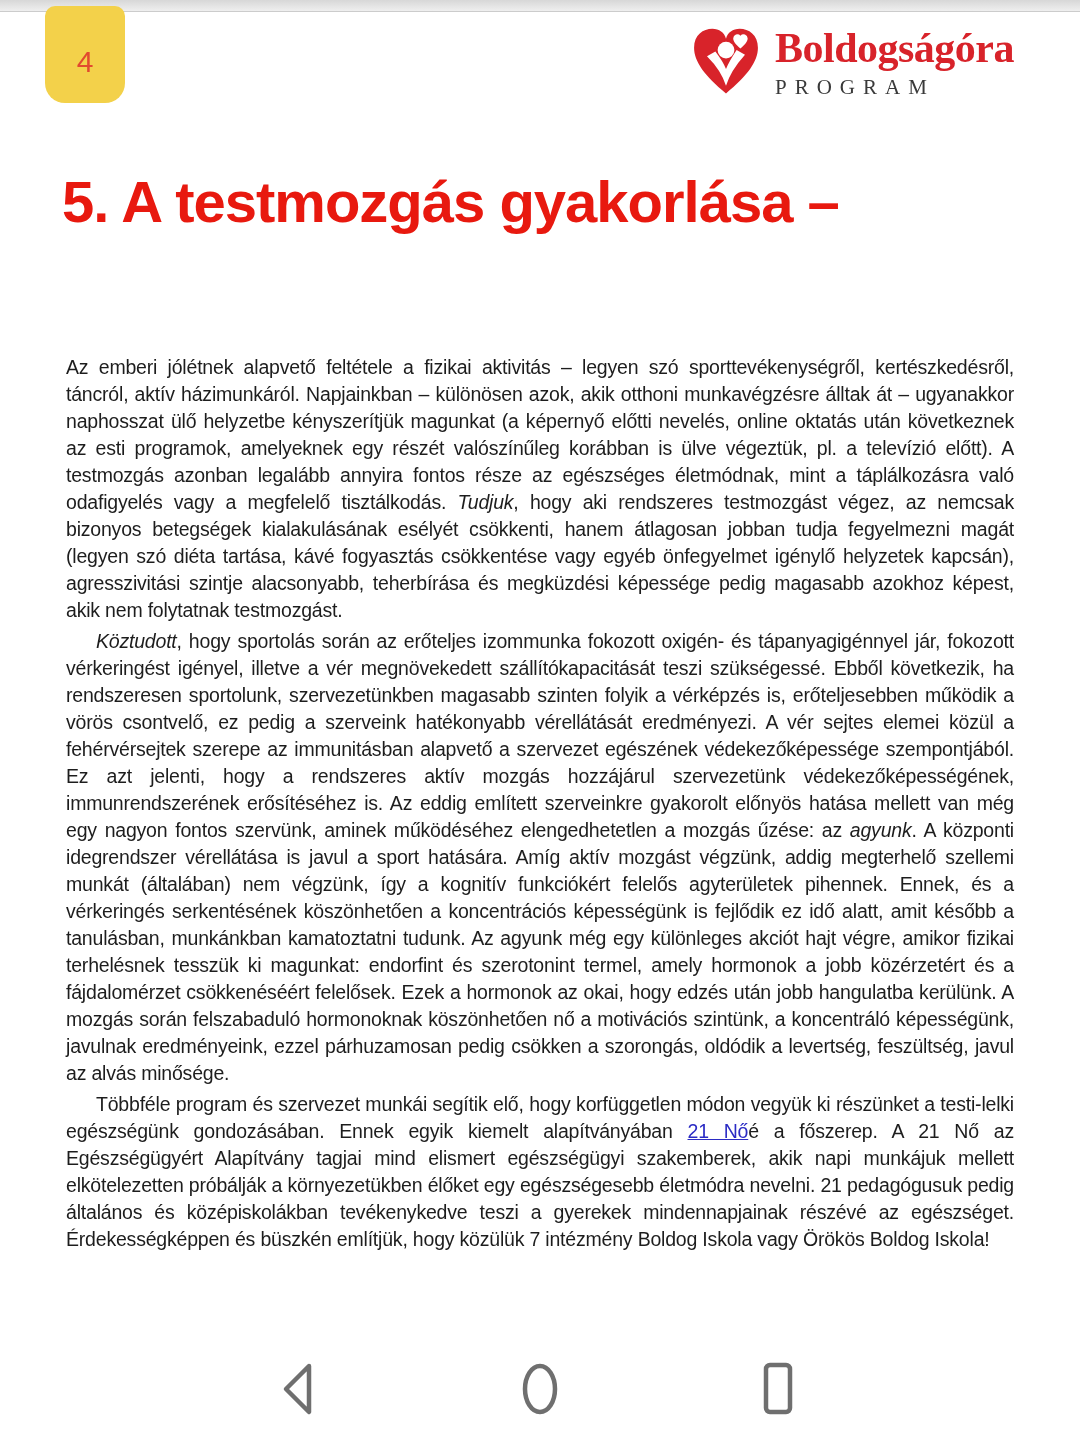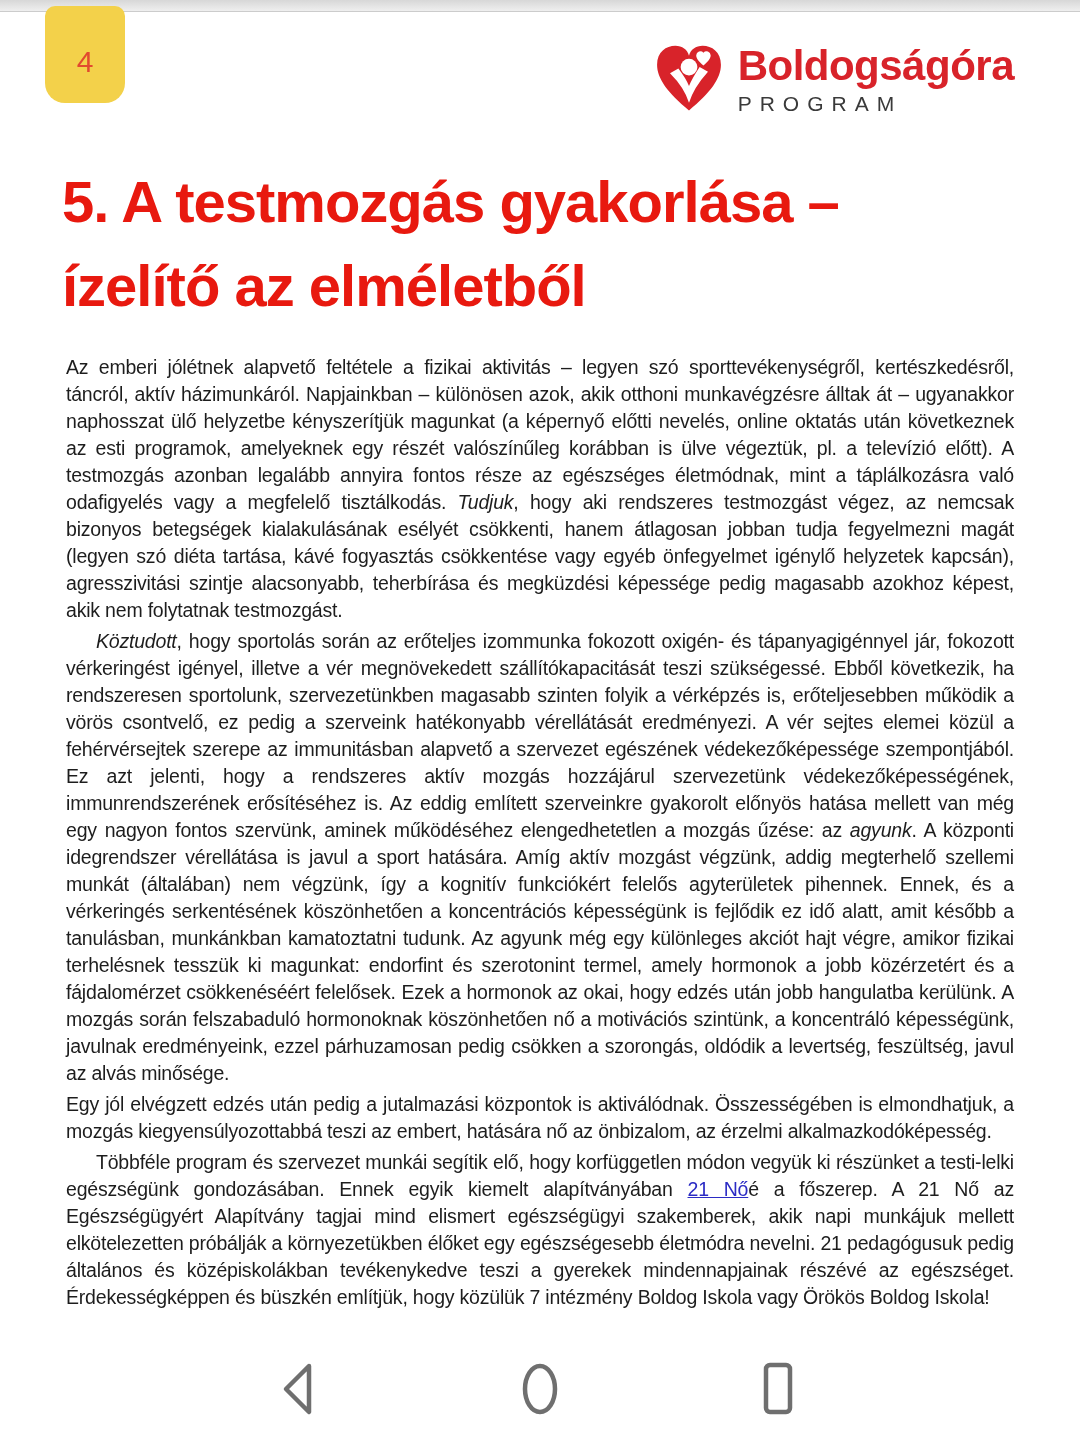--- a/index.html
+++ b/index.html
@@ -22,22 +22,22 @@
     background:#f3d14a;
     border-radius:10px 10px 20px 20px;
     display:flex;align-items:flex-end;justify-content:center;
   }
   .page-badge .num{
     color:#e2492f;font-size:30px;line-height:1;
     padding-bottom:26px;font-weight:400;
   }
   
   .logo{
-    position:absolute;top:42px;right:66px;
-    display:flex;align-items:center;gap:10px;
+    position:absolute;top:25px;right:66px;
+    display:flex;align-items:center;gap:10px;font-family:Liberation Serif, serif;
   }
   .logo .mark{width:78px;height:76px;flex:0 0 auto;}
   .logo .words{display:flex;flex-direction:column;}
   .logo .brand{
     color:#d8232a;font-weight:bold;font-size:42px;line-height:1.05;
     letter-spacing:-0.5px;
   }
   .logo .subtitle{
     color:#3a3a3a;font-size:21px;letter-spacing:8px;margin-top:4px;
     font-weight:500;
@@ -98,27 +98,25 @@
       </svg>
     </span>
     <span class="words">
       <span class="brand">Boldogságóra</span>
       <span class="subtitle">PROGRAM</span>
     </span>
   </div>
 
   <h1 class="chapter-title" style="margin:0;">
     <span>5. A testmozgás gyakorlása –</span><br>
-    <span>ízelítő az elméletből</span>
   </h1>
 
   <div class="doc-body" id="doc-body">
       <p><span>Az emberi jólétnek alapvető feltétele a fizikai aktivitás – legyen szó sporttevékenységről, kertészkedésről, táncról, aktív házimunkáról. Napjainkban – különösen azok, akik otthoni munkavégzésre álltak át – ugyanakkor naphosszat ülő helyzetbe kényszerítjük magunkat (a képernyő előtti nevelés, online oktatás után következnek az esti programok, amelyeknek egy részét valószínűleg korábban is ülve végeztük, pl. a televízió előtt). A testmozgás azonban legalább annyira fontos része az egészséges életmódnak, mint a táplálkozásra való odafigyelés vagy a megfelelő tisztálkodás. </span><span class="italic">Tudjuk</span><span>, hogy aki rendszeres testmozgást végez, az nemcsak bizonyos betegségek kialakulásának esélyét csökkenti, hanem átlagosan jobban tudja fegyelmezni magát (legyen szó diéta tartása, kávé fogyasztás csökkentése vagy egyéb önfegyelmet igénylő helyzetek kapcsán), agresszivitási szintje alacsonyabb, teherbírása és megküzdési képessége pedig magasabb azokhoz képest, akik nem folytatnak testmozgást.</span></p>
       <p class="indent"><span class="italic">Köztudott</span><span>, hogy sportolás során az erőteljes izommunka fokozott oxigén- és tápanyagigénnyel jár, fokozott vérkeringést igényel, illetve a vér megnövekedett szállítókapacitását teszi szükségessé. Ebből következik, ha rendszeresen sportolunk, szervezetünkben magasabb szinten folyik a vérképzés is, erőteljesebben működik a vörös csontvelő, ez pedig a szerveink hatékonyabb vérellátását eredményezi. A vér sejtes elemei közül a fehérvérsejtek szerepe az immunitásban alapvető a szervezet egészének védekezőképessége szempontjából. Ez azt jelenti, hogy a rendszeres aktív mozgás hozzájárul szervezetünk védekezőképességének, immunrendszerének erősítéséhez is. Az eddig említett szerveinkre gyakorolt előnyös hatása mellett van még egy nagyon fontos szervünk, aminek működéséhez elengedhetetlen a mozgás űzése: az </span><span class="italic">agyunk</span><span>. A központi idegrendszer vérellátása is javul a sport hatására. Amíg aktív mozgást végzünk, addig megterhelő szellemi munkát (általában) nem végzünk, így a kognitív funkciókért felelős agyterületek pihennek. Ennek, és a vérkeringés serkentésének köszönhetően a koncentrációs képességünk is fejlődik ez idő alatt, amit később a tanulásban, munkánkban kamatoztatni tudunk. Az agyunk még egy különleges akciót hajt végre, amikor fizikai terhelésnek tesszük ki magunkat: endorfint és szerotonint termel, amely hormonok a jobb közérzetért és a fájdalomérzet csökkenéséért felelősek. Ezek a hormonok az okai, hogy edzés után jobb hangulatba kerülünk. A mozgás során felszabaduló hormonoknak köszönhetően nő a motivációs szintünk, a koncentráló képességünk, javulnak eredményeink, ezzel párhuzamosan pedig csökken a szorongás, oldódik a levertség, feszültség, javul az alvás minősége.</span></p>
-      <p><span>Egy jól elvégzett edzés után pedig a jutalmazási központok is aktiválódnak. Összességében is elmondhatjuk, a mozgás kiegyensúlyozottabbá teszi az embert, hatására nő az önbizalom, az érzelmi alkalmazkodóképesség.</span></p>
       <p class="indent"><span>Többféle program és szervezet munkái segítik elő, hogy korfüggetlen módon vegyük ki részünket a testi-lelki egészségünk gondozásában. Ennek egyik kiemelt alapítványában </span><span class="link">21 Nő</span><span>é a főszerep. A 21 Nő az Egészségügyért Alapítvány tagjai mind elismert egészségügyi szakemberek, akik napi munkájuk mellett elkötelezetten próbálják a környezetükben élőket egy egészségesebb életmódra nevelni. 21 pedagógusuk pedig általános és középiskolákban tevékenykedve teszi a gyerekek mindennapjainak részévé az egészséget. Érdekességképpen és büszkén említjük, hogy közülük 7 intézmény Boldog Iskola vagy Örökös Boldog Iskola!</span></p>
     </div>
 
   <div class="navbar">
     <span class="nav-btn nav-back">
       <svg width="36" height="56" viewBox="0 0 36 56">
         <path class="nav-stroke" stroke-linejoin="round" d="M30 5 L7 28 L30 51 Z"></path>
       </svg>
     </span>
     <span class="nav-btn nav-home">

